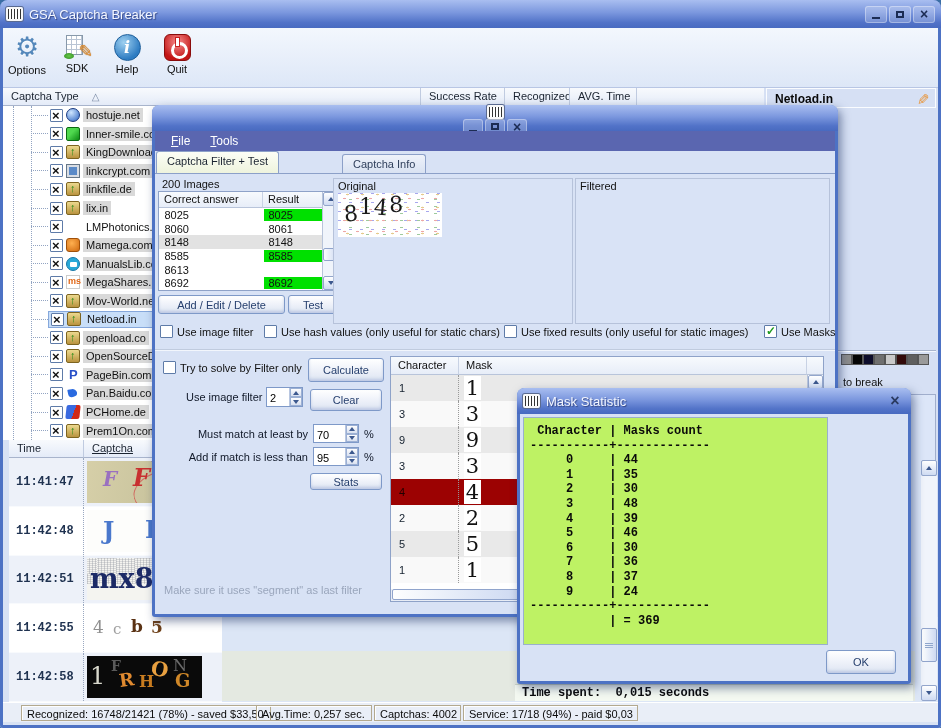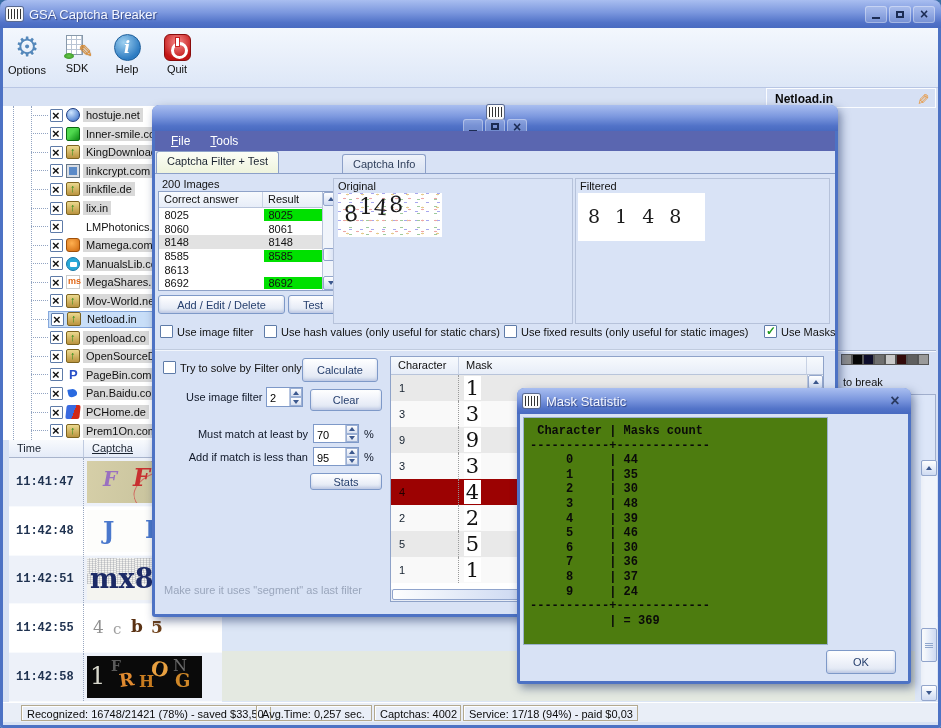--- a/index.html
+++ b/index.html
@@ -227,21 +227,21 @@
   .mt-vscroll .sb-btn{position:absolute;left:0;top:0;width:15px;height:14px;}
   .mt-vscroll .sb-track{position:absolute;left:0;top:14px;bottom:0;width:15px;}
   .mt-hscroll{position:absolute;left:0;bottom:0;width:416px;height:12px;background:#e8edf6;}
   .mt-hscroll .sb-thumb{position:absolute;left:1px;top:0;width:128px;height:11px;}
   
   .maskwin{position:absolute;left:517px;top:388px;width:394px;height:296px;z-index:20;
     background:#d8e2f5;border-radius:8px 8px 3px 3px;box-shadow:inset 0 0 0 3px #4d72c4, 3px 4px 10px rgba(20,40,90,.5);}
   .maskwin .titlebar{height:26px;}
   .maskwin .close-x{margin-left:auto;color:#223;font-size:16px;font-weight:bold;color:#2a3a60;
     width:20px;text-align:center;cursor:default;}
-  .stat-area{position:absolute;left:6px;top:29px;width:305px;height:228px;background:#4d7c0f;
+  .stat-area{position:absolute;left:6px;top:29px;width:305px;height:228px;background:#bef264;
     border:1px solid #9ab0cc;overflow:hidden;}
   .stat-area pre{margin:0;padding:6px 0 0 6px;font:bold 12px/14.6px "Liberation Mono",monospace;color:#0a0a0a;}
   .ok-btn{left:309px;top:262px;width:70px;height:24px;}
 </style>
 </head>
 <body>
 
 <div class="screen">
 
   <div class="main-win">
@@ -277,20 +277,30 @@
       <div class="tool">
         <span class="help-icon">i</span>
         <span class="tlabel">Help</span>
       </div>
       <div class="tool">
         <span class="power-icon"></span>
         <span class="tlabel">Quit</span>
       </div>
     </div>
 
+    <div class="hdrrow">
+      <div class="hcell" style="width:418px;">
+        <span>Captcha Type</span>
+        <span class="sort-tri">△</span>
+      </div>
+      <div class="hcell" style="width:84px;">Success Rate</div>
+      <div class="hcell" style="width:65px;">Recognized</div>
+      <div class="hcell" style="width:67px;">AVG. Time</div>
+      <div class="hcell" style="flex:1;border-right:none;"></div>
+    </div>
 
     <div class="tree">
       <span class="vline" style="left:10px;"></span>
       <span class="vline" style="left:28px;"></span>
 
       <div class="tree-row">
           <span class="stub"></span>
           <span class="row-body">
             <span class="cb x"></span>
             <span class="site-icon icon-globe"></span>
@@ -604,23 +614,20 @@
     <div class="xpbtn" style="left:136px;top:190px;width:50px;height:19px;">Test</div>
 
     <div class="grpbox" style="left:181px;top:73px;width:240px;height:146px;">
       <span class="grp-label">Original</span>
       <div class="cimg orig-img" style="left:4px;top:14px;width:104px;height:44px;padding:3px 0 0 6px;">
         <span>8</span><span>1</span><span>4</span><span>8</span>
       </div>
     </div>
     <div class="grpbox" style="left:423px;top:73px;width:255px;height:146px;">
       <span class="grp-label">Filtered</span>
-      <div class="cimg filt-img" style="left:2px;top:14px;width:127px;height:48px;padding:12px 0 0 10px;">
-        <span>8</span><span>1</span><span>4</span><span>8</span>
-      </div>
     </div>
 
     <div class="cbrow-item" style="left:8px;top:220px;">
       <span class="cb"></span>
       <span>Use image filter</span>
     </div>
     <div class="cbrow-item" style="left:112px;top:220px;">
       <span class="cb"></span>
       <span>Use hash values (only useful for static chars)</span>
     </div>
@@ -631,21 +638,21 @@
     <div class="cbrow-item" style="left:612px;top:220px;">
       <span class="cb tick"></span>
       <span>Use Masks</span>
     </div>
     <div class="sdk-divider"></div>
 
     <div class="cbrow-item" style="left:11px;top:256px;">
       <span class="cb"></span>
       <span>Try to solve by Filter only</span>
     </div>
-    <div class="xpbtn" style="left:150px;top:253px;width:76px;height:24px;">Calculate</div>
+    <div class="xpbtn" style="left:156px;top:253px;width:76px;height:24px;">Calculate</div>
     <span class="flabel" style="left:34px;top:286px;">Use image filter</span>
     <div class="spin" style="left:114px;top:282px;width:37px;height:20px;">
       <input value="2" style="">
       <span class="btns">
           <span>
             <i class="tri-up"></i>
           </span>
           <span>
             <i class="tri-down"></i>
           </span>
@@ -729,20 +736,23 @@
         <div class="sb-btn">
             <span class="tri-up"></span>
           </div>
       </div>
       <div class="mt-hscroll">
         <div class="sb-thumb"></div>
       </div>
     </div>
   </div>
 
+  <div class="time-strip">
+    <pre>Time spent:  0,015 seconds</pre>
+  </div>
 
   <div class="maskwin">
     <div class="titlebar">
       <span class="barcode-icon"></span>
       <span class="tb-title">Mask Statistic</span>
       <span class="close-x">×</span>
     </div>
     <div class="stat-area">
       <pre> Character | Masks count
 -----------+-------------

